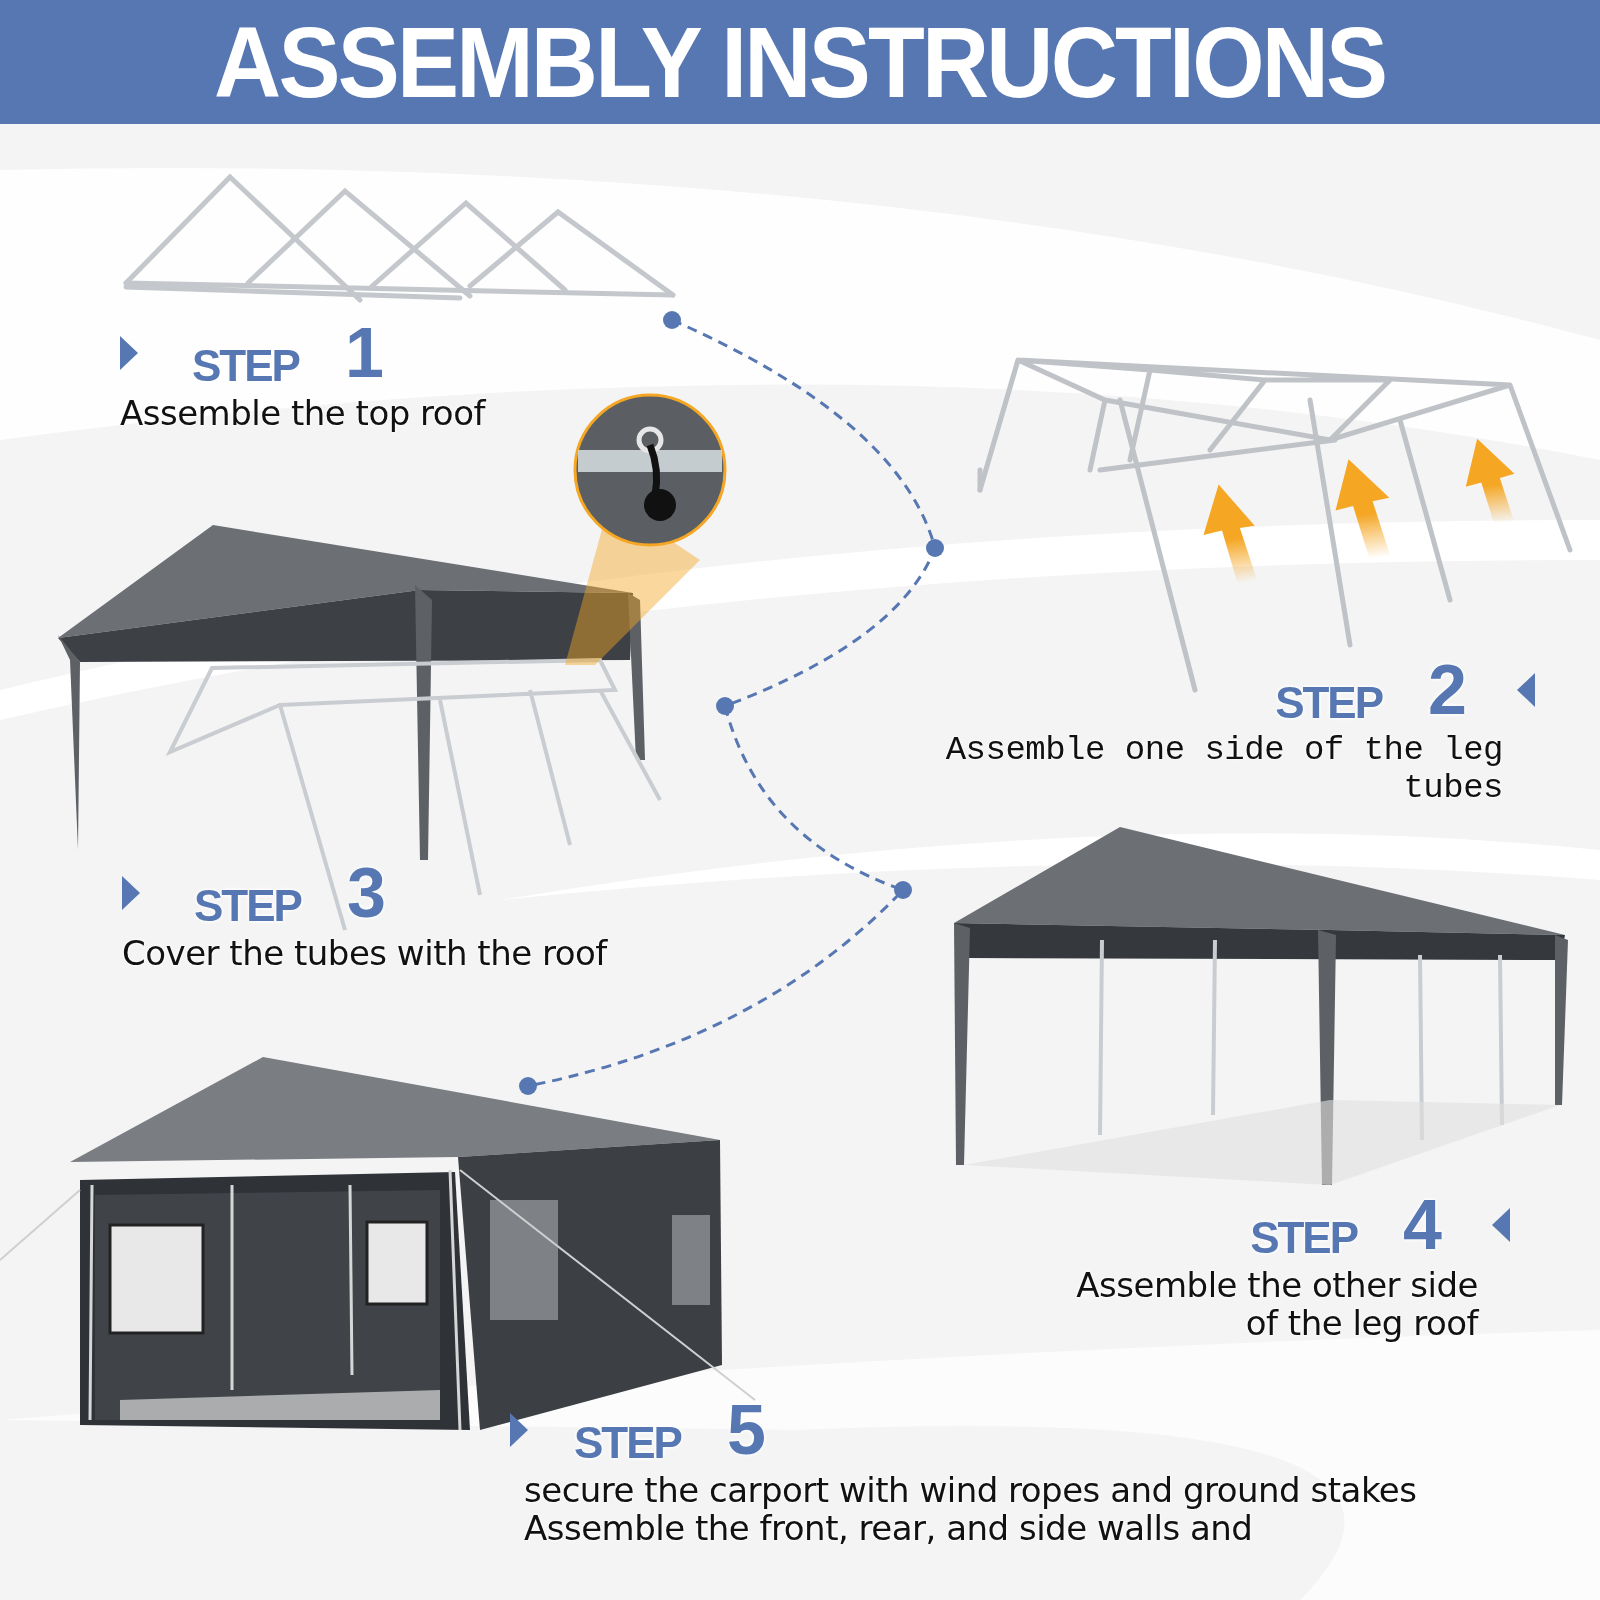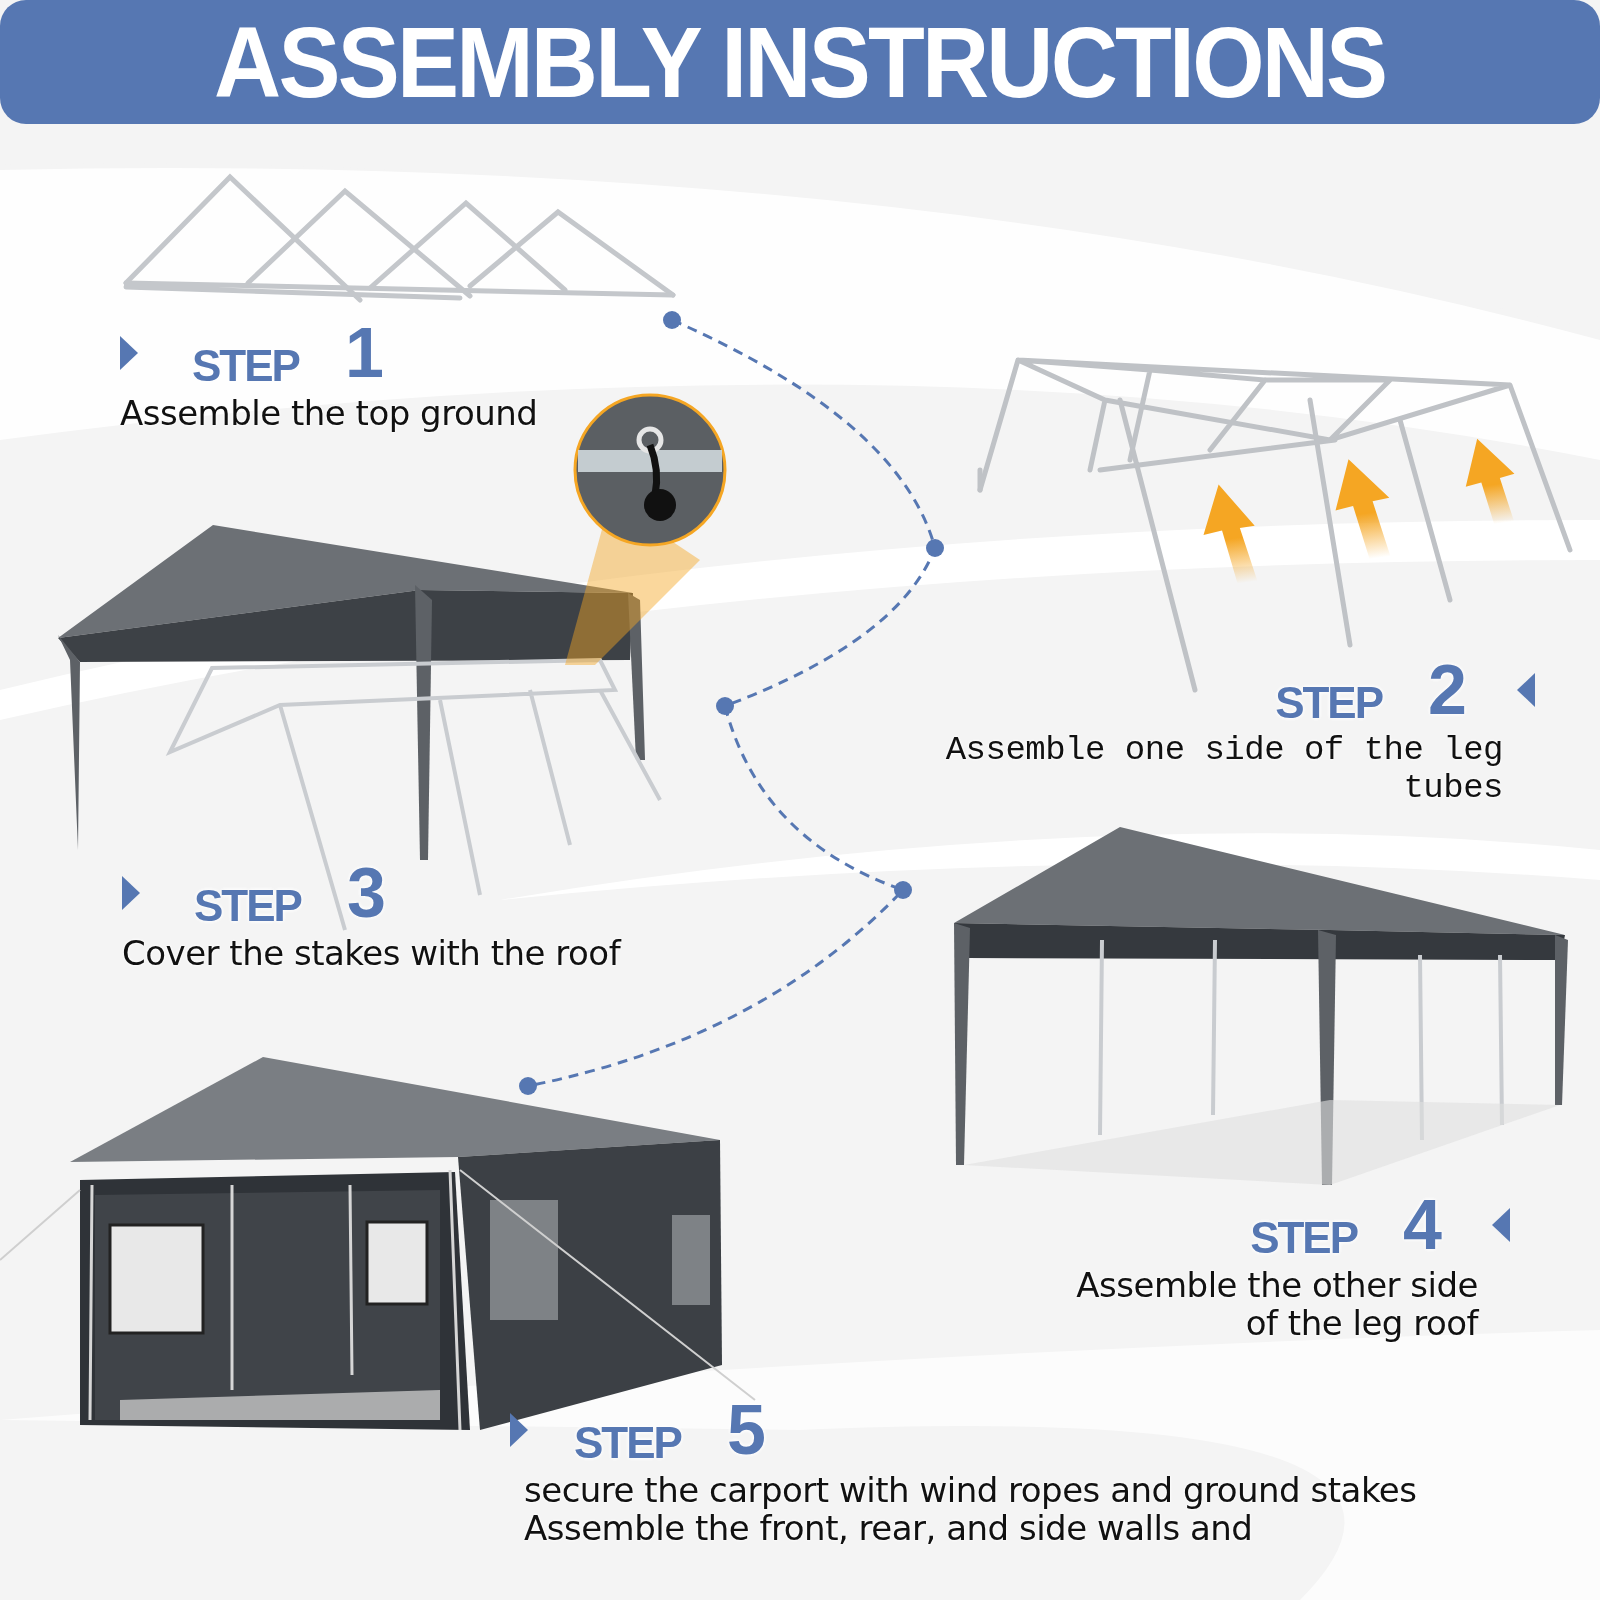--- a/index.html
+++ b/index.html
@@ -1,17 +1,17 @@
 <!DOCTYPE html>
 <html><head>
 <meta charset="utf-8">
 <style>
   html,body{margin:0;padding:0;}
   body{width:1600px;height:1600px;position:relative;overflow:hidden;background:#f4f4f4;font-family:"Liberation Sans",sans-serif;}
-  .banner{position:absolute;left:0;top:0;width:1600px;height:124px;background:#5677b2;display:flex;align-items:center;justify-content:center;border-radius:26px;}
+  .banner{position:absolute;left:0;top:0;width:1600px;height:124px;background:#5677b2;display:flex;align-items:center;justify-content:center;}
   .banner h1{margin:0;color:#fff;font-family:"Liberation Sans",sans-serif;font-weight:bold;font-size:100px;letter-spacing:-3px;transform:scaleX(0.93);}
   .bg-layer{position:absolute;left:0;top:124px;}
   .step{position:absolute;}
   .step-head{display:flex;align-items:flex-end;color:#5677b2;font-weight:bold;line-height:1;gap:36px;}
   .step-word{font-size:44px;letter-spacing:-2px;text-shadow:0 0 4px #fff,0 0 4px #fff;}
   .step-num{font-size:70px;margin-left:10px;text-shadow:0 0 4px #fff,0 0 4px #fff;}
   .tri-r{width:0;height:0;border-top:17px solid transparent;border-bottom:17px solid transparent;border-left:18px solid #5677b2;margin-right:18px;align-self:center;}
   .tri-l{width:0;height:0;border-top:17px solid transparent;border-bottom:17px solid transparent;border-right:18px solid #5677b2;margin-left:14px;align-self:center;}
   .desc{font-family:"DejaVu Sans",sans-serif;color:#111;font-size:34px;line-height:1.12;margin-top:6px;text-shadow:0 0 3px #fff,0 0 3px #fff;letter-spacing:-0.5px;}
   .right{text-align:right;}
@@ -114,39 +114,39 @@
       </g>
   </g>
 </svg>
 
 <div class="step" style="left:120px;top:318px;">
   <div class="step-head">
     <span class="tri-r"></span>
     <span class="step-word">STEP</span>
     <span class="step-num">1</span>
   </div>
-  <div class="desc">Assemble the top ground</div>
+  <div class="desc">Assemble the top roof</div>
 </div>
 
 <div class="step right" style="left:880px;top:655px;width:655px;">
   <div class="step-head" style="justify-content:flex-end;">
     <span class="step-word">STEP</span>
     <span class="step-num">2</span>
     <span class="tri-l"></span>
   </div>
   <div class="desc" style="margin-right:32px;font-family:Liberation Mono, monospace;">Assemble one side of the leg tubes</div>
 </div>
 
 <div class="step" style="left:122px;top:858px;">
   <div class="step-head">
     <span class="tri-r"></span>
     <span class="step-word">STEP</span>
     <span class="step-num">3</span>
   </div>
-  <div class="desc">Cover the stakes with the roof</div>
+  <div class="desc">Cover the tubes with the roof</div>
 </div>
 
 <div class="step right" style="left:1000px;top:1190px;width:510px;">
   <div class="step-head" style="justify-content:flex-end;">
     <span class="step-word">STEP</span>
     <span class="step-num">4</span>
     <span class="tri-l"></span>
   </div>
   <div class="desc" style="margin-right:32px;">
     <div>Assemble the other side</div>

